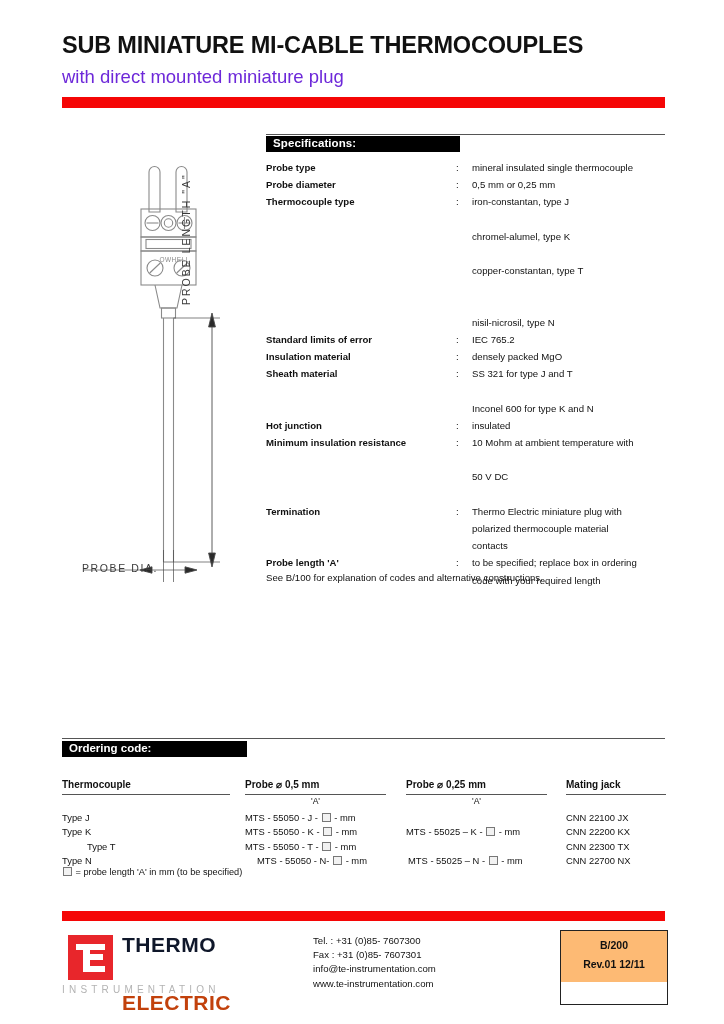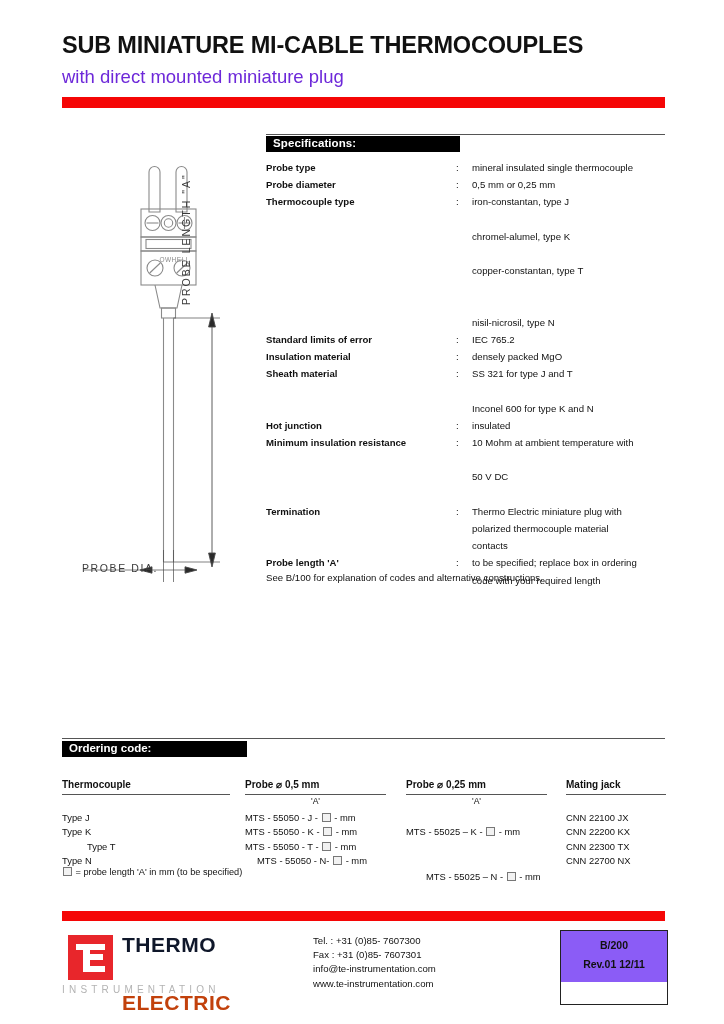--- a/index.html
+++ b/index.html
@@ -253,21 +253,21 @@
     left: 313px; top: 934px;
     font-size: 9.6px;
     line-height: 14.2px;
     color: #111;
   }
   .doc-box {
     position: absolute;
     left: 560px; top: 930px;
     width: 106px; height: 52px;
     border: 1px solid #222;
-    background: #8b5cf6;
+    background: #fdba74;
   }
   .doc-box-low {
     position: absolute;
     left: 560px; top: 982px;
     width: 106px; height: 22px;
     border: 1px solid #222;
     border-top: none;
     background: #fff;
   }
   .doc-code {
@@ -496,21 +496,21 @@
       <div class="order-cell" style="left: 62px; top: 826.4px;">Type K</div>
       <div class="order-cell" style="left: 245px; top: 826.4px;">MTS - 55050 - K - <span class="box-glyph"></span> - mm</div>
       <div class="order-cell" style="left: 406px; top: 826.4px;">MTS - 55025 – K - <span class="box-glyph"></span> - mm</div>
       <div class="order-cell" style="left: 566px; top: 826.4px;">CNN 22200 KX</div>
       <div class="order-cell" style="left: 62px; top: 840.8px; margin-left: 25px;">Type T</div>
       <div class="order-cell" style="left: 245px; top: 840.8px;">MTS - 55050 - T - <span class="box-glyph"></span> - mm</div>
       <div class="order-cell" style="left: 406px; top: 840.8px;"></div>
       <div class="order-cell" style="left: 566px; top: 840.8px;">CNN 22300 TX</div>
       <div class="order-cell" style="left: 62px; top: 855.2px;">Type N</div>
       <div class="order-cell" style="left: 245px; top: 855.2px; margin-left: 12px;">MTS - 55050 - N- <span class="box-glyph"></span> - mm</div>
-      <div class="order-cell" style="left: 426px; top: 855.2px; margin-top: 16px;">MTS - 55025 – N - <span class="box-glyph"></span> - mm</div>
+      <div class="order-cell" style="left: 408px; top: 855.2px;">MTS - 55025 – N - <span class="box-glyph"></span> - mm</div>
       <div class="order-cell" style="left: 566px; top: 855.2px;">CNN 22700 NX</div>
     </div>
 
   <div class="order-footnote">
     <span class="box-glyph"></span><span> = probe  length 'A' in mm (to be specified)</span>
   </div>
 
   <div class="red-bar-bottom"></div>
 
   <div class="logo-mark">

